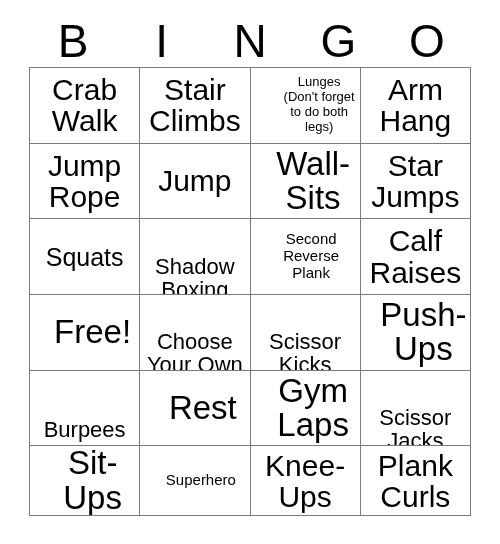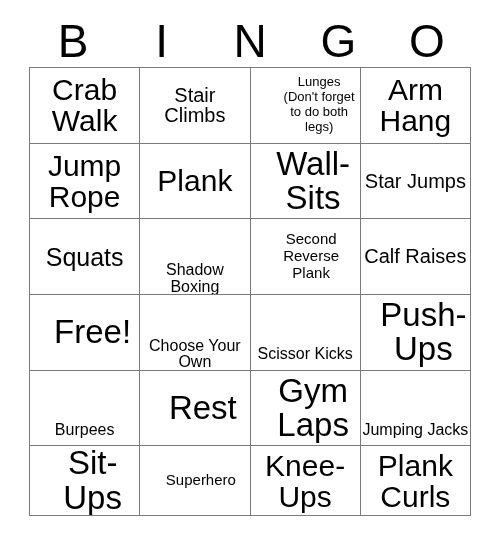--- a/index.html
+++ b/index.html
@@ -68,23 +68,23 @@
     width: 100%;
     line-height: 1.04;
     color: #000000;
     word-break: normal;
     overflow-wrap: break-word;
     hyphens: none;
   }
   
   .fs-xxl .cell-text { font-size: 33px; margin-left: 16px; }
   .fs-xl  .cell-text { font-size: 30px; }
-  .fs-lg  .cell-text { font-size: 20px; }
+  .fs-lg  .cell-text { font-size: 30px; }
   .fs-md  .cell-text { font-size: 25px; }
-  .fs-sm  .cell-text { font-size: 16px; margin-top: 44px; }
+  .fs-sm  .cell-text { font-size: 22px; margin-top: 44px; }
   .fs-xs  .cell-text { font-size: 15px; line-height: 1.12; padding-left: 12px; }
   .fs-xxs .cell-text { font-size: 13px; line-height: 1.15; margin-left: 28px; }
 </style>
 </head>
 <body>
 
 <div id="card">
 
   <div id="header-row">
     <div class="header-letter">B</div>
@@ -104,21 +104,21 @@
       <div class="cell fs-xxs">
         <span class="cell-text">Lunges (Don't forget to do both legs)</span>
       </div>
       <div class="cell fs-xl">
         <span class="cell-text">Arm Hang</span>
       </div>
       <div class="cell fs-xl">
         <span class="cell-text">Jump Rope</span>
       </div>
       <div class="cell fs-xl">
-        <span class="cell-text">Plank</span>
+        <span class="cell-text">Jump</span>
       </div>
       <div class="cell fs-xxl">
         <span class="cell-text">Wall-Sits</span>
       </div>
       <div class="cell fs-lg">
         <span class="cell-text">Star Jumps</span>
       </div>
       <div class="cell fs-md">
         <span class="cell-text">Squats</span>
       </div>
@@ -146,21 +146,21 @@
       <div class="cell fs-sm">
         <span class="cell-text">Burpees</span>
       </div>
       <div class="cell fs-xxl">
         <span class="cell-text">Rest</span>
       </div>
       <div class="cell fs-xxl">
         <span class="cell-text">Gym Laps</span>
       </div>
       <div class="cell fs-sm">
-        <span class="cell-text">Jumping Jacks</span>
+        <span class="cell-text">Scissor Jacks</span>
       </div>
       <div class="cell fs-xxl">
         <span class="cell-text">Sit-Ups</span>
       </div>
       <div class="cell fs-xs">
         <span class="cell-text">Superhero</span>
       </div>
       <div class="cell fs-xl">
         <span class="cell-text">Knee-Ups</span>
       </div>

